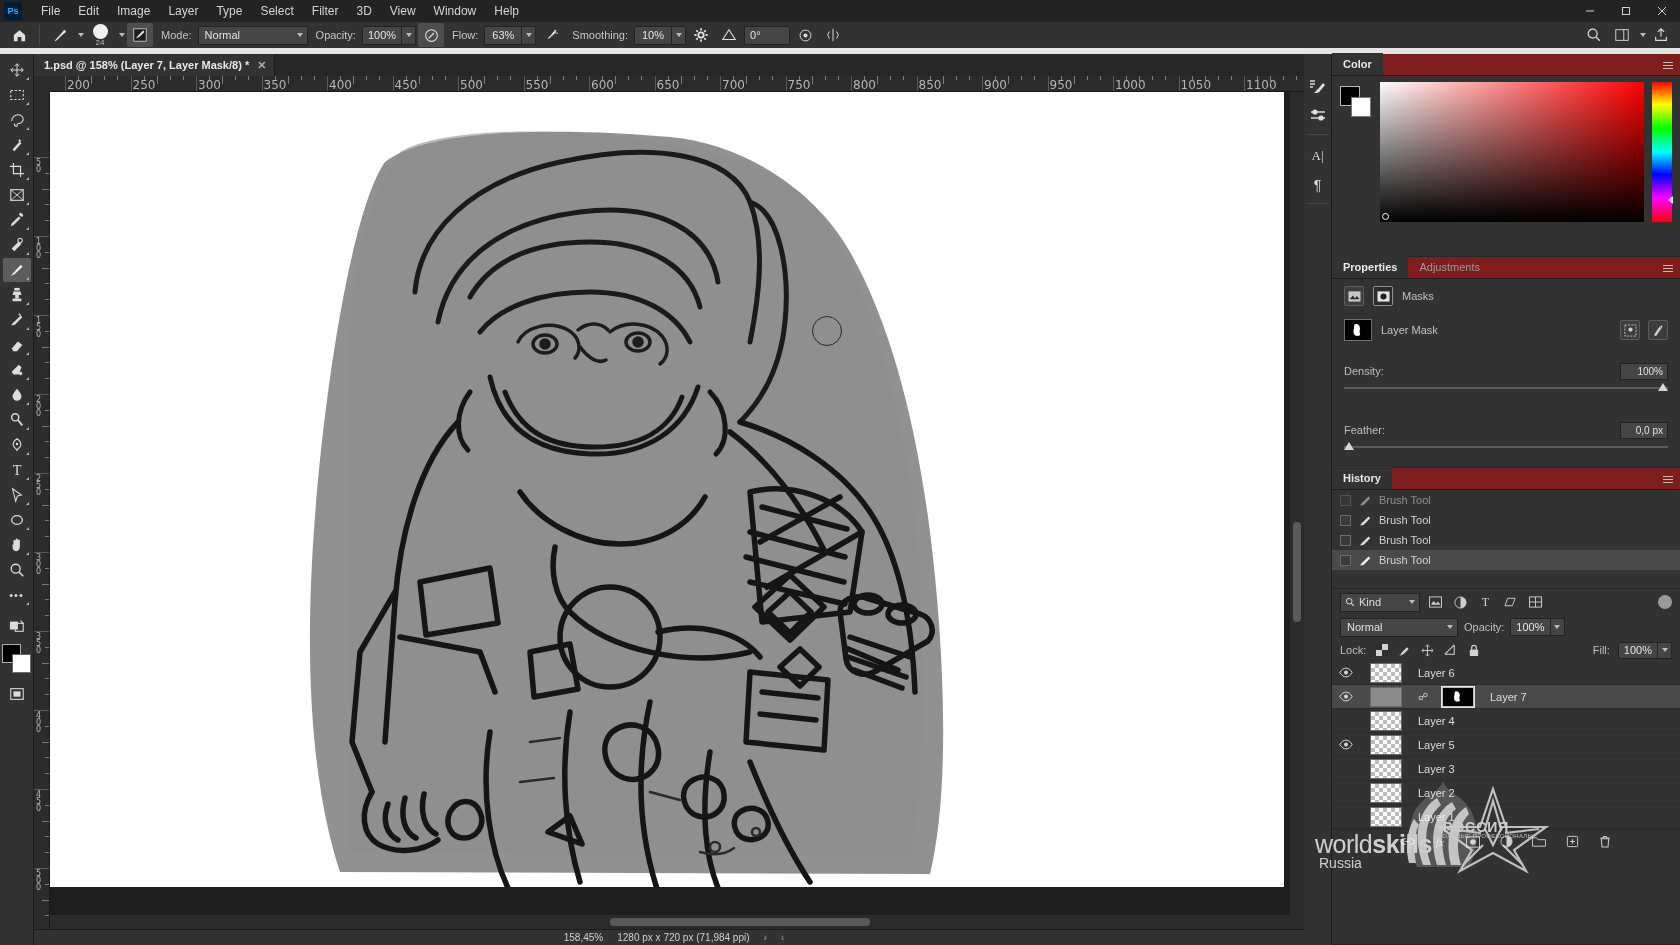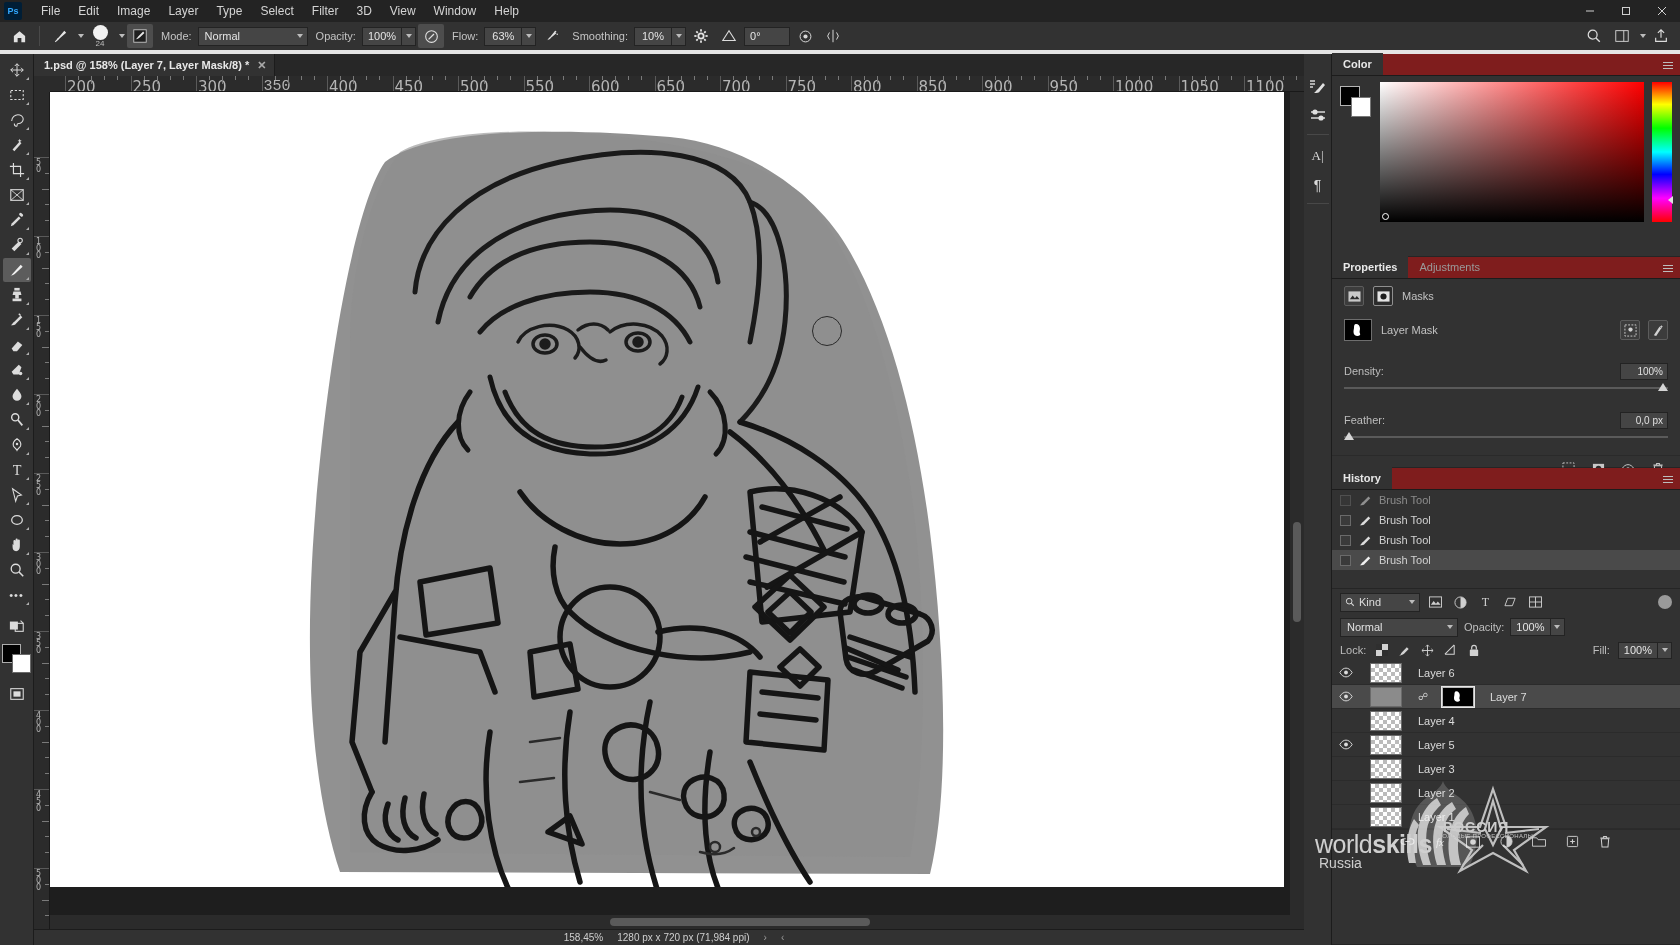--- a/index.html
+++ b/index.html
@@ -29,21 +29,21 @@
   }
   .win-ctrls { position:absolute; right:0; top:0; display:flex; height:22px; }
   .win-btn {
     width:36px; height:22px; display:flex; align-items:center; justify-content:center;
     font-size:11px; color:#d0d0d0;
   }
 
   
   .optionsbar {
     position:absolute; left:0; top:22px; width:1680px; height:32px;
-    background:#323232; border-bottom:4px solid #e5e5e5;
+    background:#323232; border-bottom:6px solid #e5e5e5;
     display:flex; align-items:center; padding-left:6px; gap:2px;
   }
   .ob-icon {
     width:26px; height:24px; display:flex; align-items:center; justify-content:center;
     color:#d8d8d8;
   }
   .ob-sep { width:1px; height:20px; background:#494949; margin:0 5px; }
   .brush-preview {
     width:28px; height:26px; display:flex; flex-direction:column;
     align-items:center; justify-content:center; position:relative;
@@ -113,21 +113,21 @@
     background:#2b2b2b; border-bottom:1px solid #191919; overflow:hidden;
   }
   .ruler-v {
     position:absolute; left:0; top:16px; width:16px; height:837px;
     background:#2b2b2b; border-right:1px solid #191919; overflow:hidden;
   }
   .ruler-corner { position:absolute; left:0; top:0; width:16px;height:16px;background:#2b2b2b; }
   .rtick { position:absolute; top:0; width:1px; height:5px; background:#7a7a7a; }
   .rtick.major { height:16px; width:1px; background:#5a5a5a; }
   .rlabel {
-    position:absolute; top:2px; font-size:15px; color:#b5b5b5;
+    position:absolute; top:2px; font-size:12px; color:#b5b5b5;
     font-family:"DejaVu Sans", sans-serif;
   }
   .vtick { position:absolute; left:11px; width:5px; height:1px; background:#7a7a7a; }
   .vtick.major { left:0; width:16px; background:#5a5a5a; }
   .vlabel {
     position:absolute; left:2px; font-size:8px; color:#b5b5b5; line-height:7px;
     width:10px; text-align:left;
     font-family:"DejaVu Sans", sans-serif;
   }
 
@@ -650,21 +650,21 @@
         <div class="rtick" style="left: 106.7px; height: 8px;"></div>
         <div class="rtick" style="left: 119.8px; height: 4px;"></div>
         <div class="rtick" style="left: 132.9px; height: 4px;"></div>
         <div class="rtick major" style="left: 146px;"></div>
         <div class="rlabel" style="left: 148px;">300</div>
         <div class="rtick" style="left: 159.1px; height: 4px;"></div>
         <div class="rtick" style="left: 172.2px; height: 8px;"></div>
         <div class="rtick" style="left: 185.3px; height: 4px;"></div>
         <div class="rtick" style="left: 198.4px; height: 4px;"></div>
         <div class="rtick major" style="left: 211.5px;"></div>
-        <div class="rlabel" style="left: 213.5px; font-family: Liberation Mono, monospace;">350</div>
+        <div class="rlabel" style="left: 213.5px;">350</div>
         <div class="rtick" style="left: 224.6px; height: 4px;"></div>
         <div class="rtick" style="left: 237.7px; height: 8px;"></div>
         <div class="rtick" style="left: 250.8px; height: 4px;"></div>
         <div class="rtick" style="left: 263.9px; height: 4px;"></div>
         <div class="rtick major" style="left: 277px;"></div>
         <div class="rlabel" style="left: 279px;">400</div>
         <div class="rtick" style="left: 290.1px; height: 4px;"></div>
         <div class="rtick" style="left: 303.2px; height: 8px;"></div>
         <div class="rtick" style="left: 316.3px; height: 4px;"></div>
         <div class="rtick" style="left: 329.4px; height: 4px;"></div>
@@ -1070,21 +1070,21 @@
       <div class="slider-row" style="margin-top:14px;">
         <div class="slider-head">
           <span class="slider-label">Density:</span>
           <div class="num-field">100%</div>
         </div>
         <div class="track">
           <div class="bar"></div>
           <div class="knob" style="right:0;"></div>
         </div>
       </div>
-      <div class="slider-row" style="margin-top:16px;">
+      <div class="slider-row" style="margin-top:26px;">
         <div class="slider-head">
           <span class="slider-label">Feather:</span>
           <div class="num-field">0,0 px</div>
         </div>
         <div class="track">
           <div class="bar"></div>
           <div class="knob" style="left:0;"></div>
         </div>
       </div>
       <div class="prop-footer" style="margin-top:12px;">

